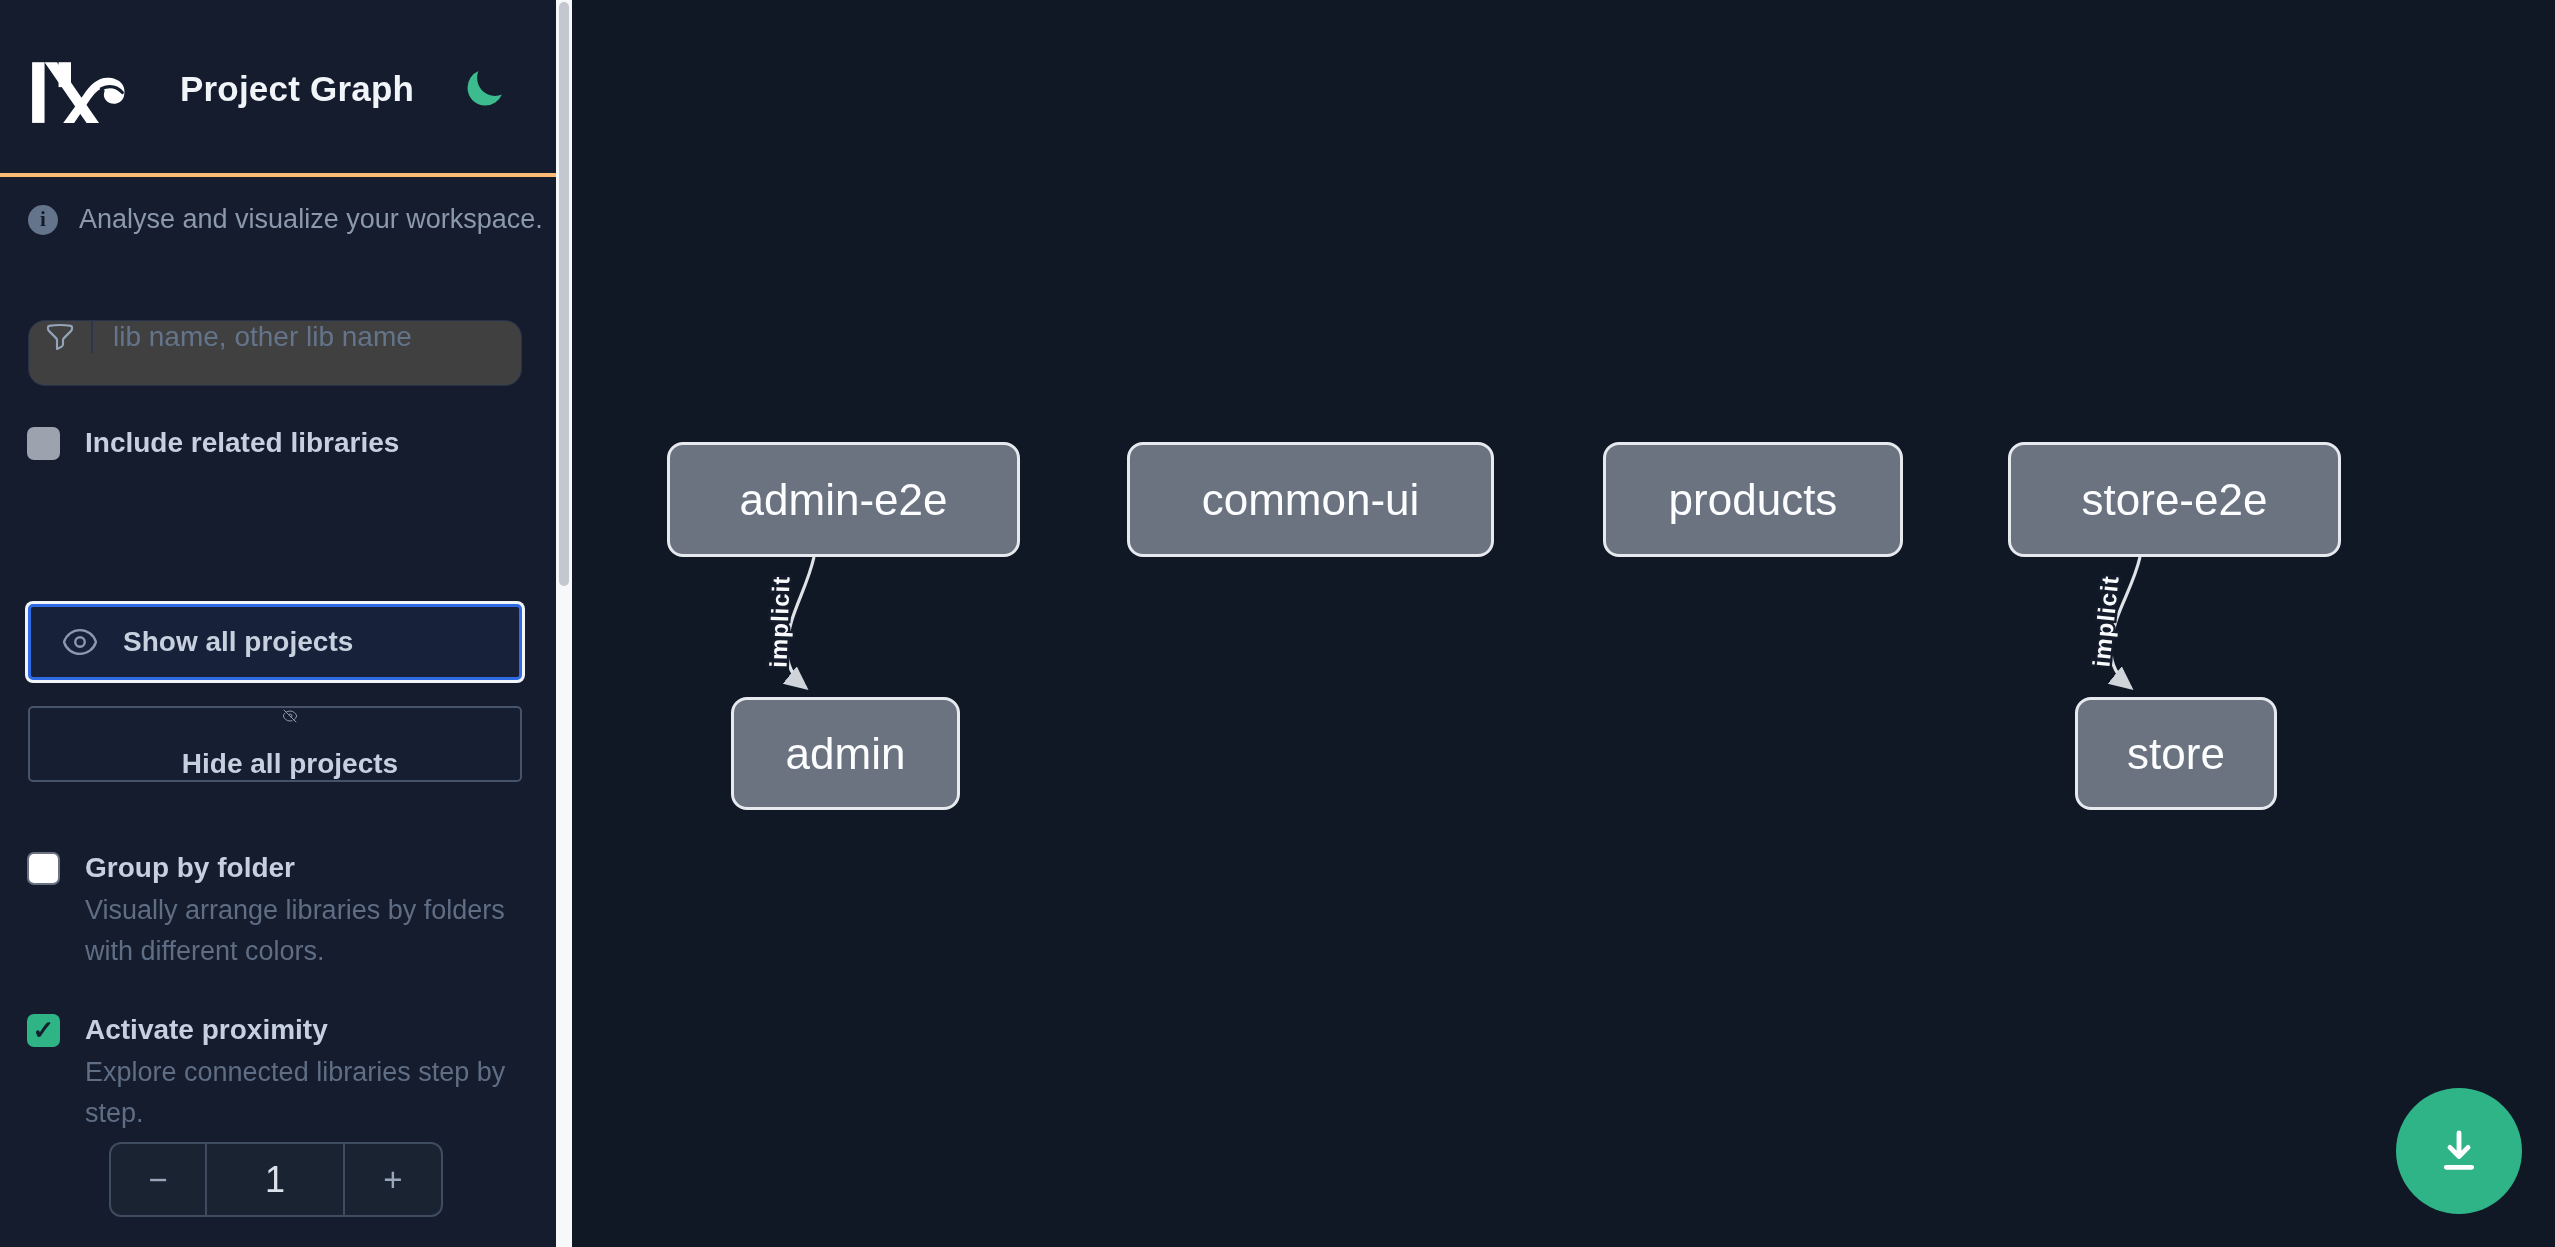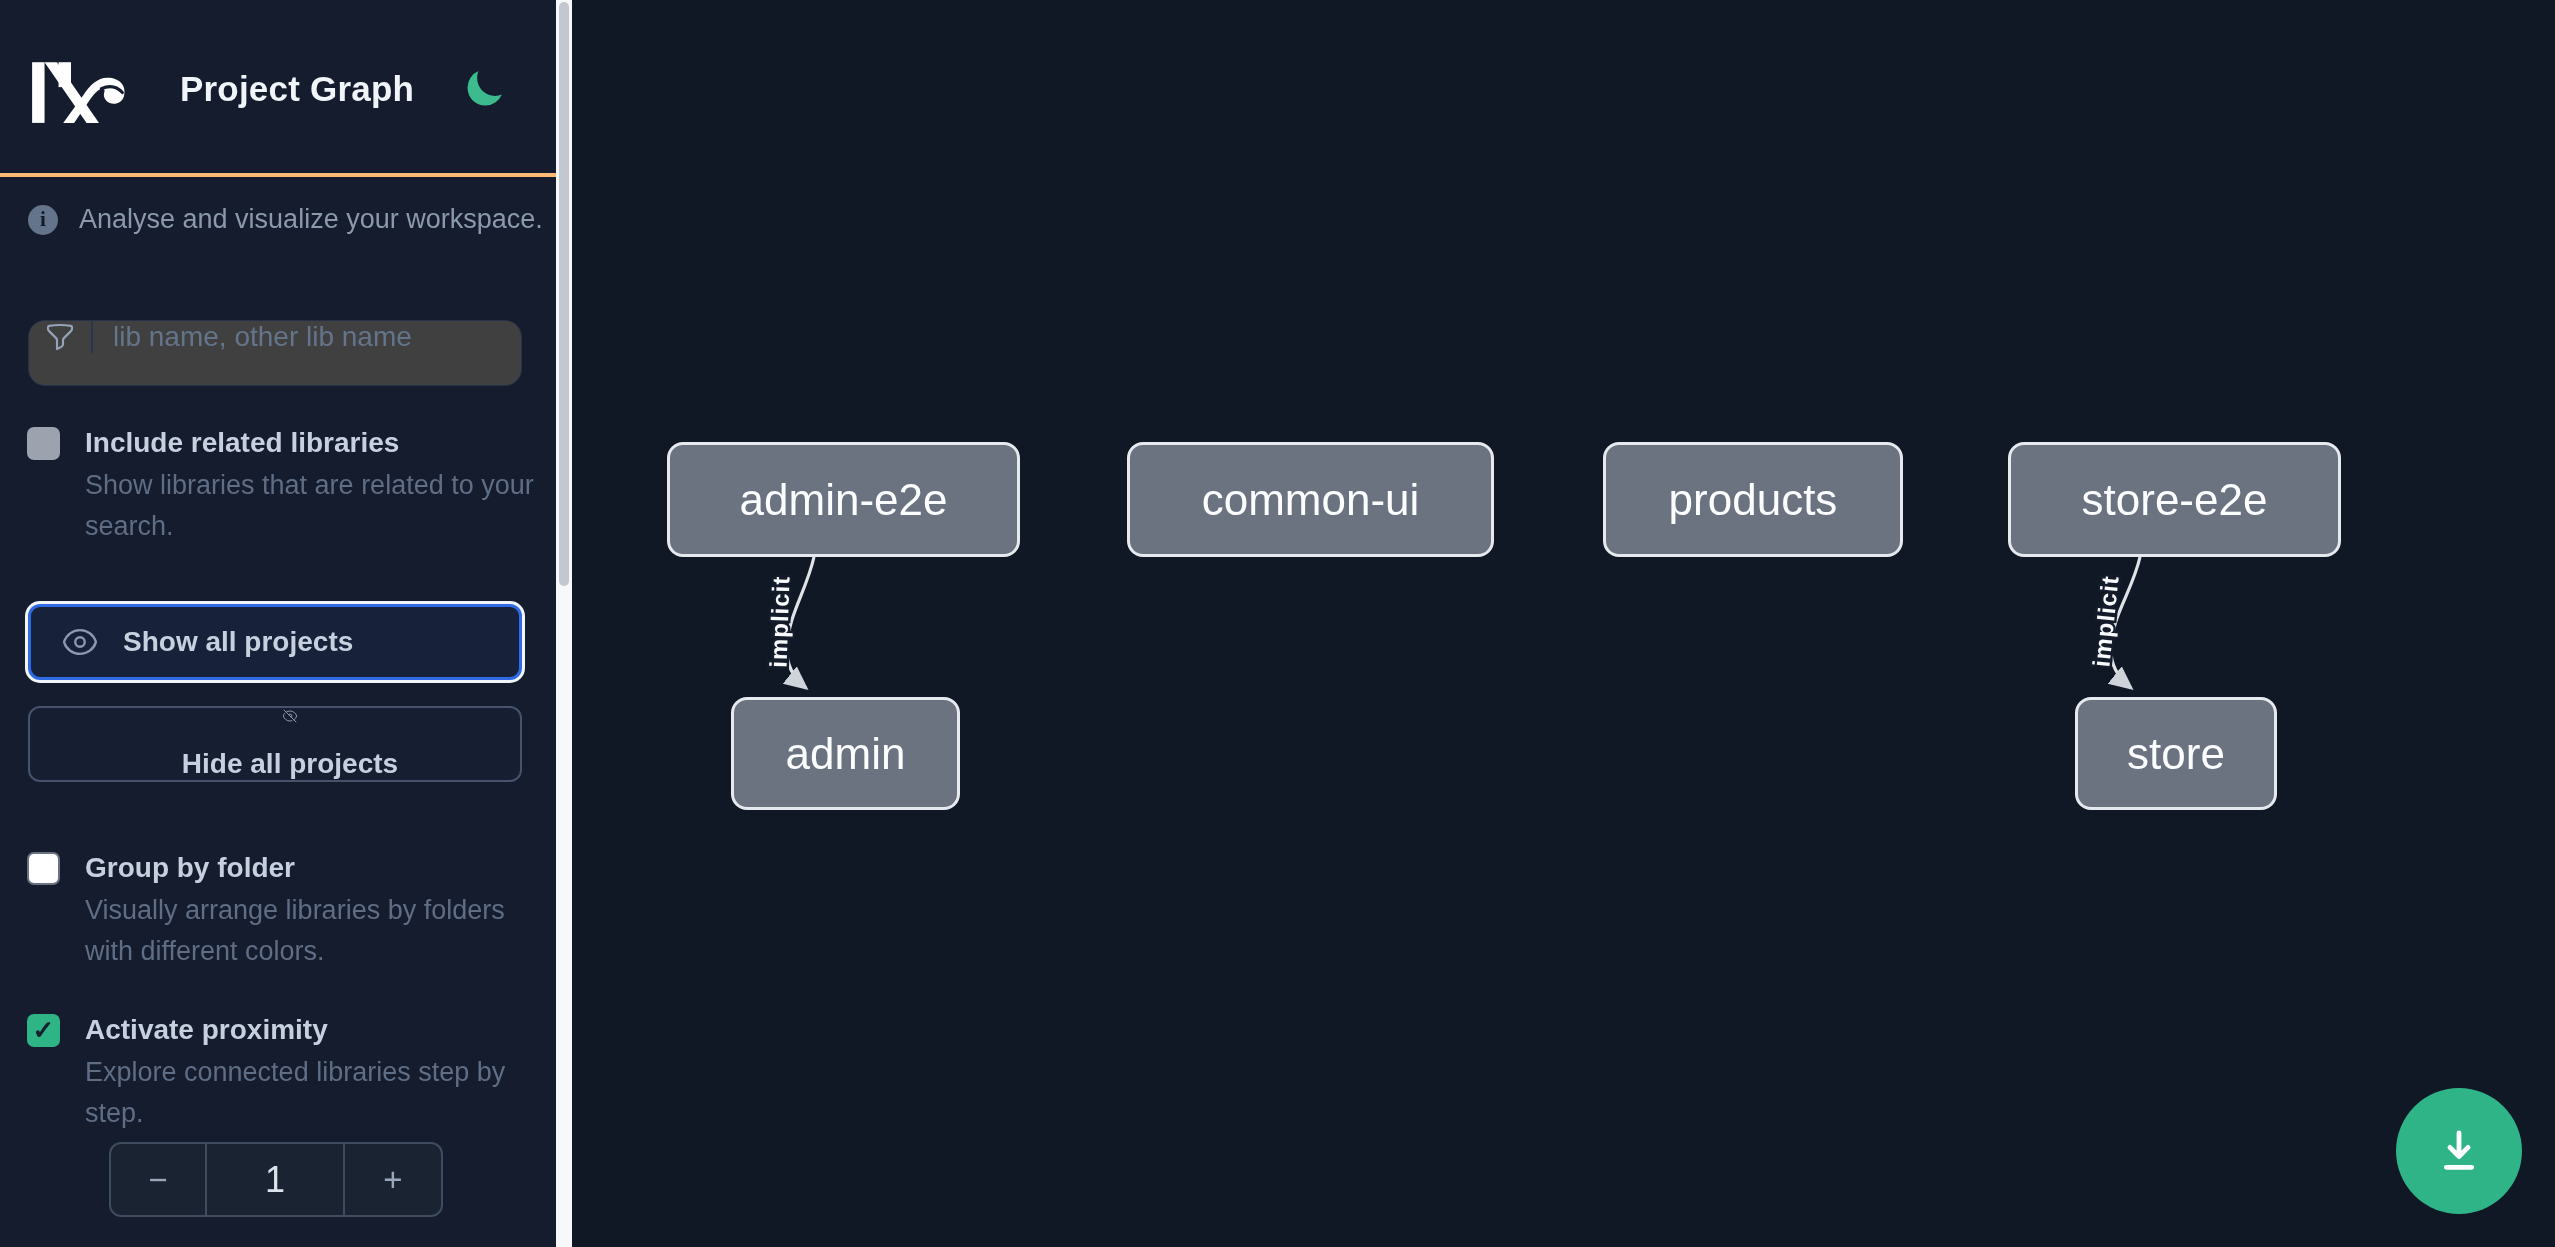--- a/index.html
+++ b/index.html
@@ -31,21 +31,21 @@
   .toggle-row { position:absolute; left:27px; width:500px; }
   .cb { position:absolute; left:0; top:4px; width:33px; height:33px; border-radius:7px; }
   .cb-gray  { background:#9ca3af; }
   .cb-white { background:#ffffff; border:2px solid #6b7280; }
   .cb-green { background:#2fb486; color:#15202f; font-size:26px; font-weight:800;
               display:flex; align-items:center; justify-content:center; }
   .tg-label { margin-left:58px; color:#c6d0de; font-size:28px; font-weight:700; line-height:40px; }
   .tg-desc  { margin-left:58px; color:#5f6d85; font-size:27px; line-height:41px; margin-top:2px; }
   .w-a .tg-desc { width:452px; } .w-b .tg-desc { width:436px; }
 
-  .side-btn { position:absolute; left:28px; width:494px; height:76px; border-radius:12px;
+  .side-btn { position:absolute; left:28px; width:494px; height:76px; border-radius:5px;
               display:flex; align-items:center; gap:24px; padding-left:30px; cursor:pointer;
               color:#c6d0de; font-size:28px; font-weight:700; font-family:"Liberation Sans", sans-serif; }
   .btn-show { top:604px; background:#17223a; border:3px solid #2e6be4; box-shadow:0 0 0 3px #f1f5f9; }
   .btn-hide { top:706px; background:#151f31; border:2px solid #46536b;flex-direction:column; }
 
   .stepper { position:absolute; left:109px; top:1142px; width:334px; height:75px; background:#1a2332;
              border:2px solid #3f4b5f; border-radius:12px; display:flex; overflow:hidden; }
   .step-btn { border:none; background:transparent; color:#9aa7ba; font-size:33px; cursor:pointer;
               display:flex; align-items:center; justify-content:center; font-family:"Liberation Sans", sans-serif; }
   .step-dec { width:96px; border-right:2px solid #3f4b5f; }
@@ -103,21 +103,20 @@
         <svg viewBox="0 0 24 24" width="32" height="32" fill="none" stroke="#94a3b8" stroke-width="1.6">
           <path stroke-linecap="round" stroke-linejoin="round" d="M12 3c2.755 0 5.455.232 8.083.678.533.09.917.556.917 1.096v1.044a2.25 2.25 0 01-.659 1.591l-5.432 5.432a2.25 2.25 0 00-.659 1.591v2.927a2.25 2.25 0 01-1.244 2.013L9.75 21v-6.568a2.25 2.25 0 00-.659-1.591L3.659 7.409A2.25 2.25 0 013 5.818V4.774c0-.54.384-1.006.917-1.096A48.32 48.32 0 0112 3z"></path>
         </svg>
       </span>
       <input class="search-input" type="text" placeholder="lib name, other lib name" style="">
     </div>
 
     <div class="toggle-row w-a" style="top:423px;">
       <span class="cb cb-gray"></span>
       <div class="tg-label">Include related libraries</div>
-      <div class="tg-desc">Show libraries that are related to your search.</div>
     </div>
 
     <button class="side-btn btn-show">
       <svg viewBox="0 0 24 24" width="38" height="38" fill="none" stroke="#8b98ad" stroke-width="1.5">
         <path stroke-linecap="round" stroke-linejoin="round" d="M2.036 12.322a1.012 1.012 0 010-.639C3.423 7.51 7.36 4.5 12 4.5c4.638 0 8.573 3.007 9.963 7.178.07.207.07.431 0 .639C20.577 16.49 16.64 19.5 12 19.5c-4.638 0-8.573-3.007-9.963-7.178z"></path>
         <path stroke-linecap="round" stroke-linejoin="round" d="M15 12a3 3 0 11-6 0 3 3 0 016 0z"></path>
       </svg>
       <span>Show all projects</span>
     </button>
 

